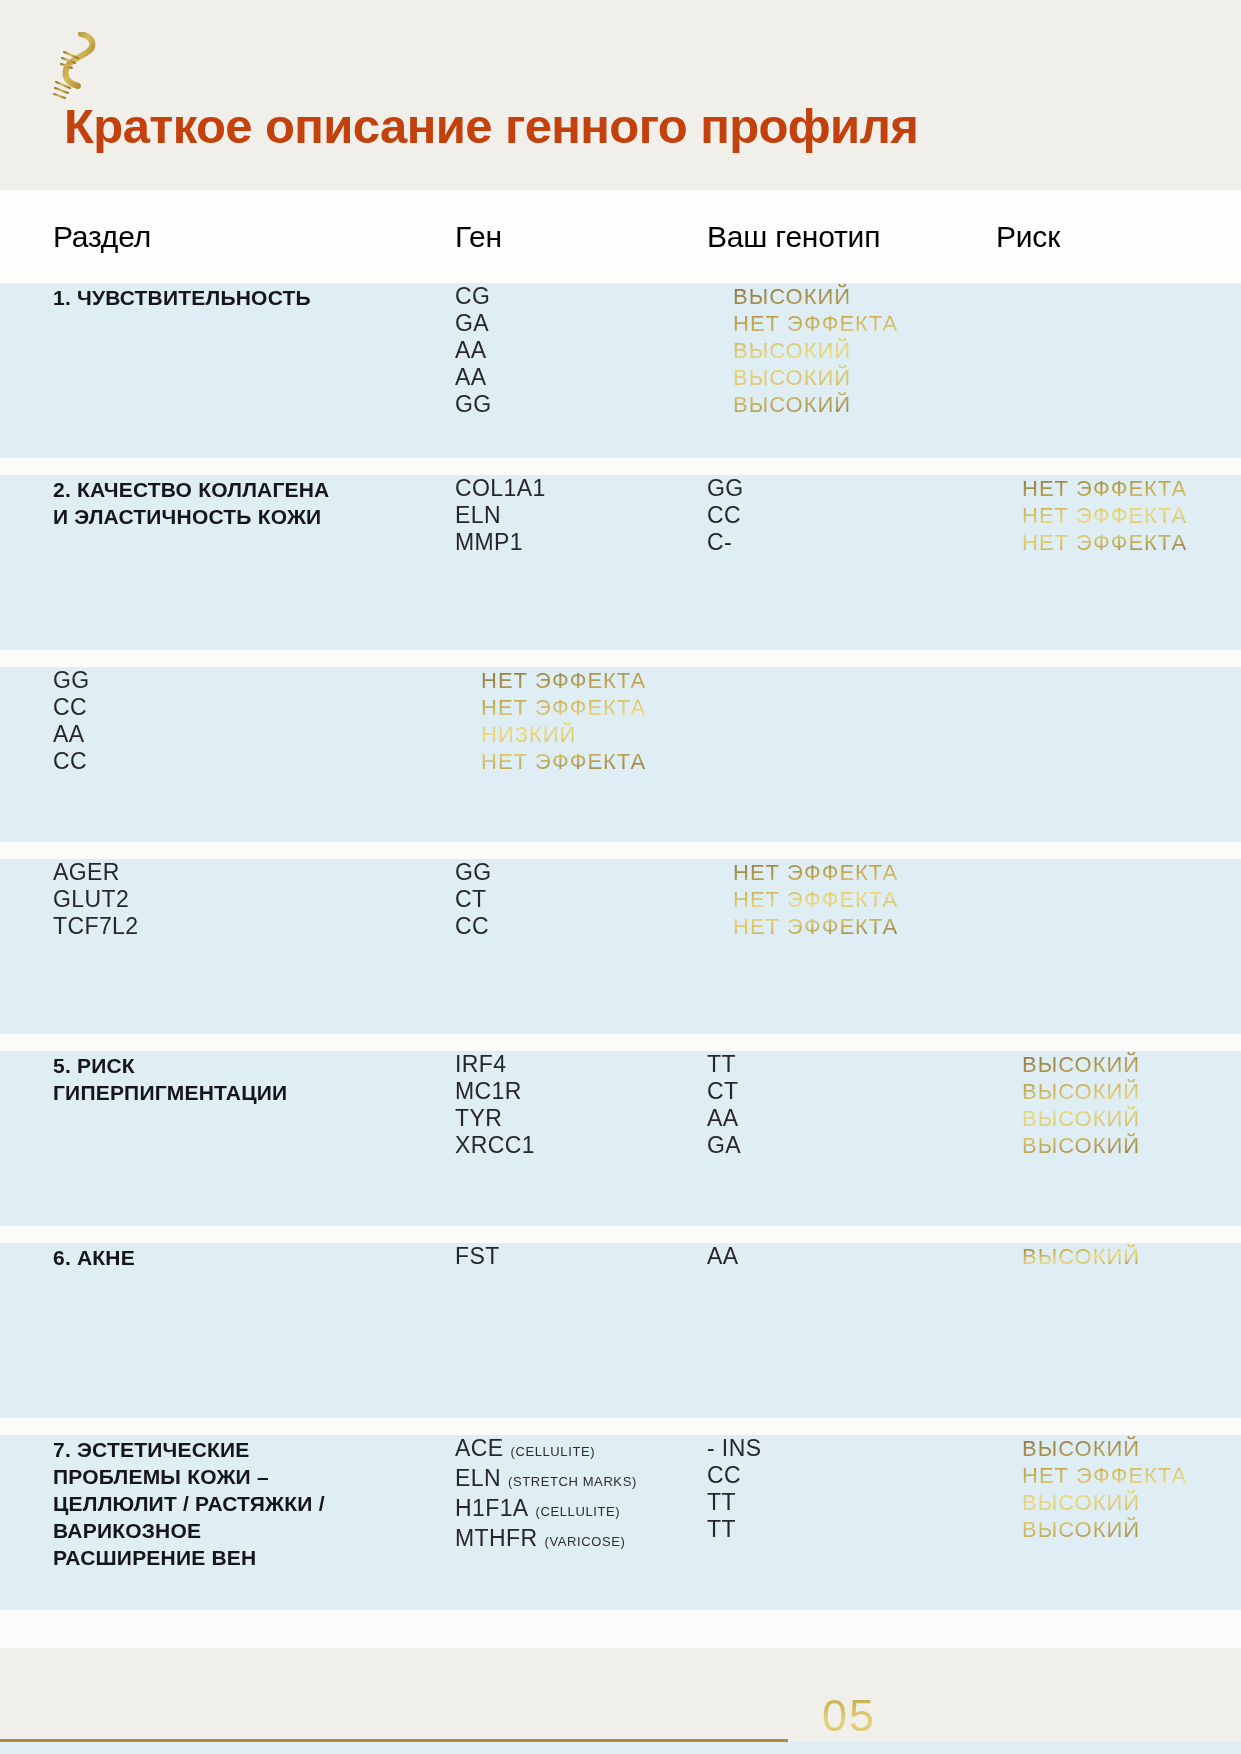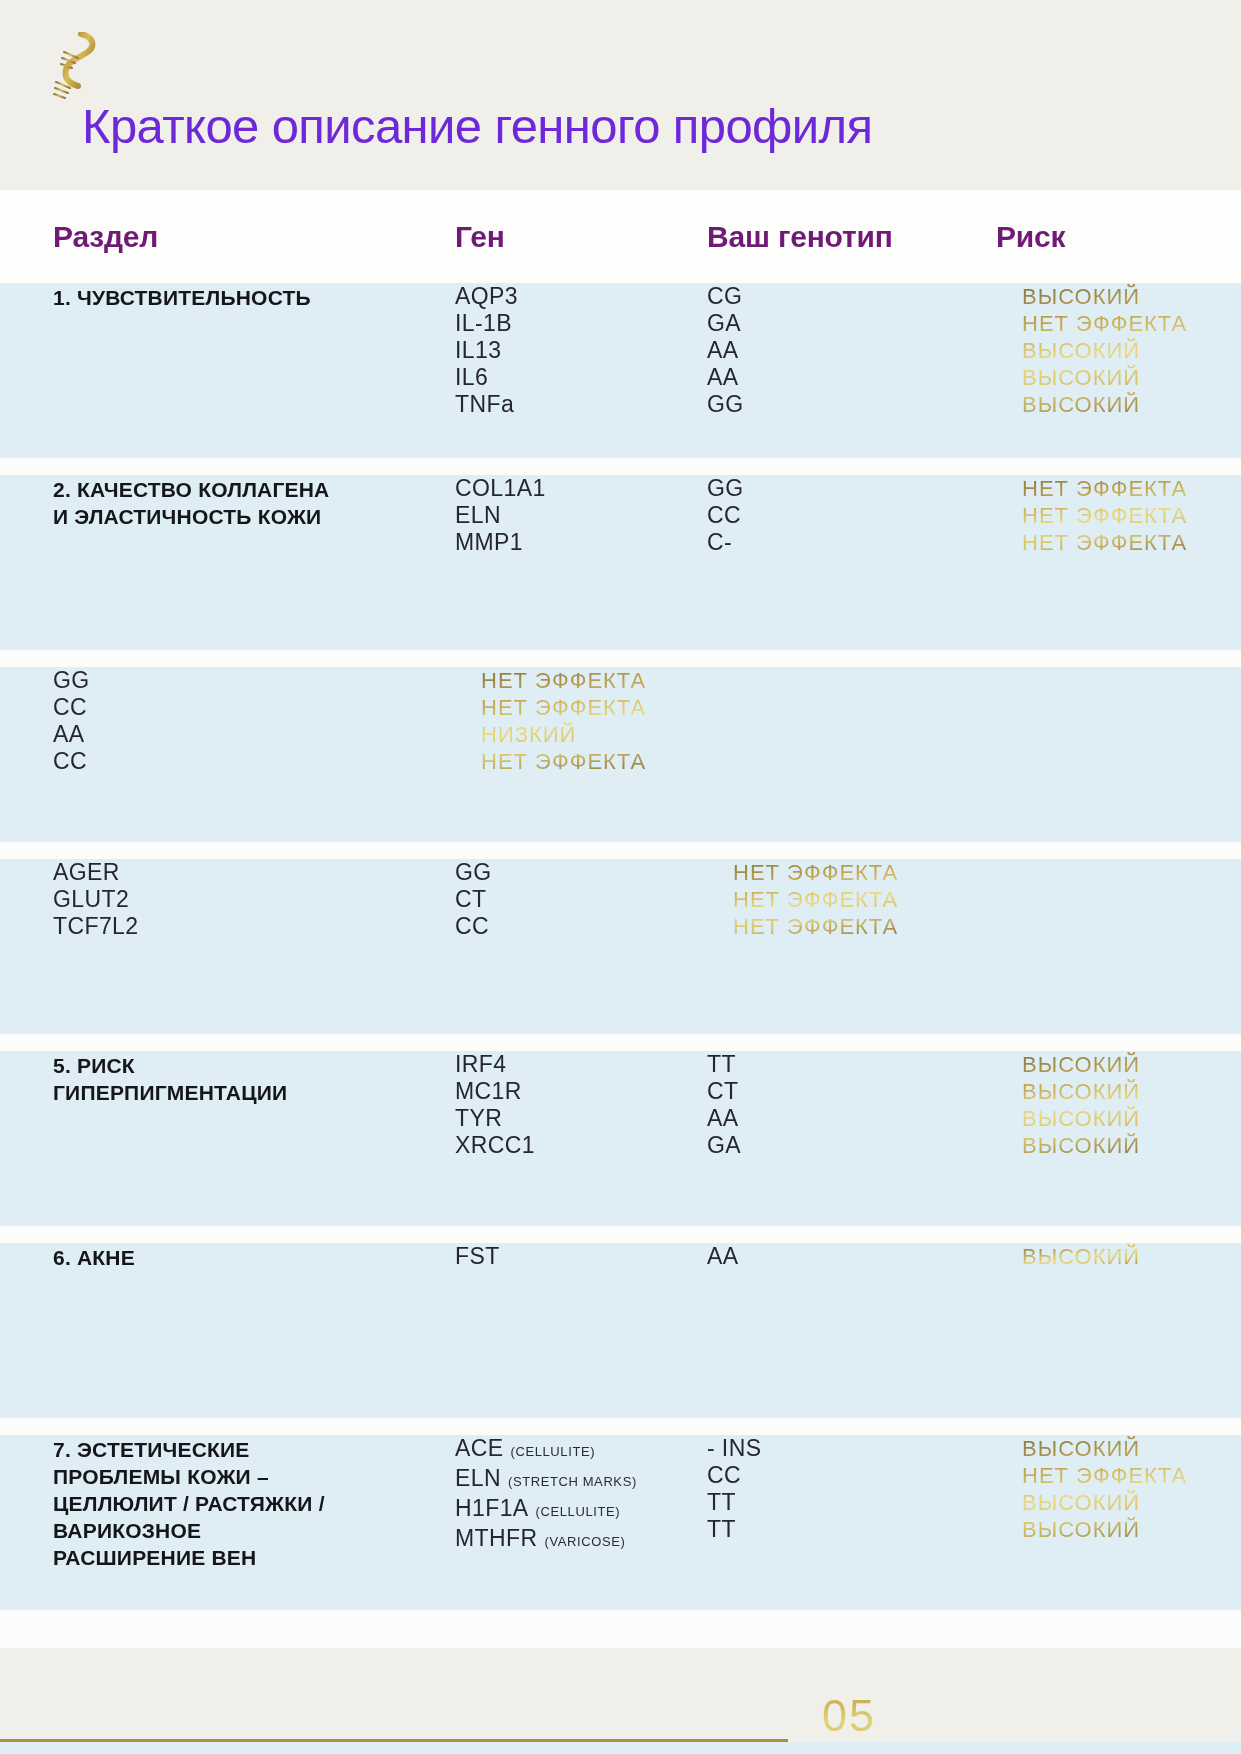--- a/index.html
+++ b/index.html
@@ -8,32 +8,32 @@
     background:#fcfcfa;
     font-family:"Liberation Sans", sans-serif;
     -webkit-font-smoothing:antialiased;
   }
   
   .top{
     background:#f0efe9;height:190px;position:relative;
   }
   .logo{position:absolute;left:48px;top:32px;width:52px;height:70px;}
   .page-title{
-    margin:0;position:absolute;left:82px;top:98px;
-    font-size:49px;font-weight:400;letter-spacing:-0.6px;
-    color:#6d28d9;white-space:nowrap;
+    margin:0;position:absolute;left:64px;top:98px;
+    font-size:49px;font-weight:700;letter-spacing:-0.6px;
+    color:#c2410c;white-space:nowrap;
   }
   
   .col-headers{
     background:#fdfdfc;height:93px;box-sizing:border-box;
     display:grid;grid-template-columns:402px 252px 289px auto;
     padding-left:53px;align-items:center;
   }
   .col-headers span{
-    font-size:30px;font-weight:700;color:#701a75;letter-spacing:-0.2px;
+    font-size:30px;font-weight:400;color:#000000;letter-spacing:-0.2px;
   }
   
   .band{
     background:#dfedf4;height:175px;margin-bottom:17px;
     display:flex;align-items:flex-start;
   }
   .band:last-child{margin-bottom:0;}
   .band-inner{
     display:grid;grid-template-columns:402px 252px 289px auto;
     padding-left:53px;width:100%;box-sizing:border-box;align-items:start;
@@ -106,27 +106,20 @@
   <span>Раздел</span>
   <span>Ген</span>
   <span>Ваш генотип</span>
   <span>Риск</span>
 </div>
 
 <main>
   <section class="band">
     <div class="band-inner">
       <div class="section-title">1. ЧУВСТВИТЕЛЬНОСТЬ</div>
-      <div class="gene-col">
-          <div class="gene-line"><span>AQP3</span></div>
-          <div class="gene-line"><span>IL-1B</span></div>
-          <div class="gene-line"><span>IL13</span></div>
-          <div class="gene-line"><span>IL6</span></div>
-          <div class="gene-line"><span>TNFa</span></div>
-        </div>
       <div class="geno-col">
           <div class="geno-line">CG</div>
           <div class="geno-line">GA</div>
           <div class="geno-line">AA</div>
           <div class="geno-line">AA</div>
           <div class="geno-line">GG</div>
         </div>
       <div class="risk-col">
           <div class="risk-line">ВЫСОКИЙ</div>
           <div class="risk-line">НЕТ ЭФФЕКТА</div>

